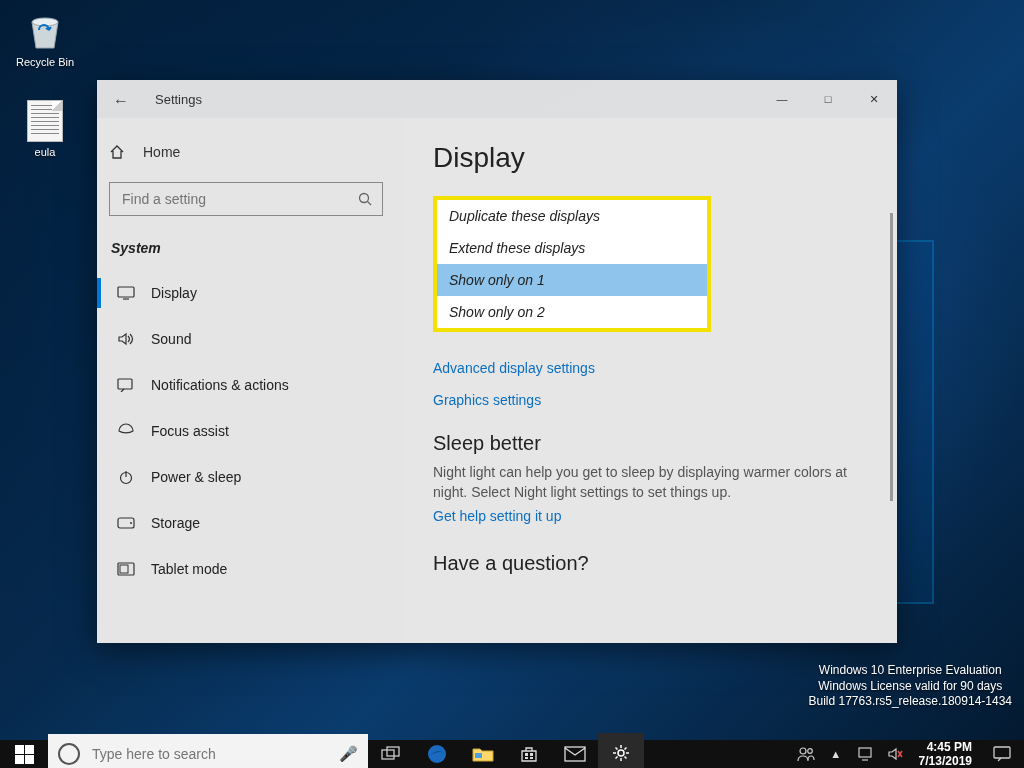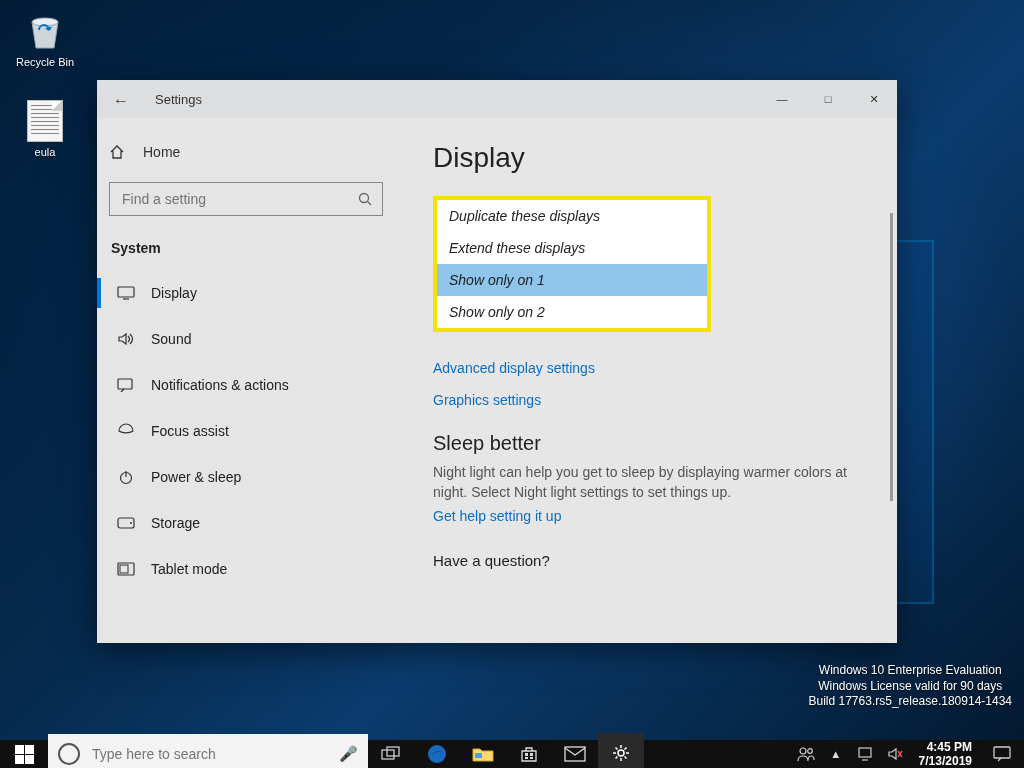--- a/index.html
+++ b/index.html
@@ -127,20 +127,21 @@
     background:transparent;
     font-size:14px;
     width:220px;
     color:#333;
   }
   .sidebar-section-label {
     font-weight:600;
     color:#222;
     font-size:14px;
     padding:6px 2px 14px 2px;
+    font-style:italic;
   }
   .sidebar-item {
     display:flex; align-items:center; gap:16px;
     height:46px;
     padding-left:8px;
     position:relative;
     font-size:14px;
     color:#222;
   }
   .sidebar-item.active::before {
@@ -187,21 +188,21 @@
     margin-bottom:16px;
   }
   .sleep-block { margin-top:24px; }
   .sleep-block h2 {
     font-size:20px; font-weight:400; color:#222; margin:0 0 8px 0;
   }
   .sleep-block p {
     font-size:14px; color:#555; margin:0 0 6px 0; line-height:1.4;
   }
   .question-block { margin-top:28px; }
-  .question-block h2 { font-size:15px; font-weight:400; color:#222; margin:0; }
+  .question-block h2 { font-size:20px; font-weight:400; color:#222; margin:0; }
 
   
   .content-scrollbar {
     position:absolute;
     right:4px; top:18%; width:3px; height:55%;
     background:#999;
   }
 
   
   .watermark {

